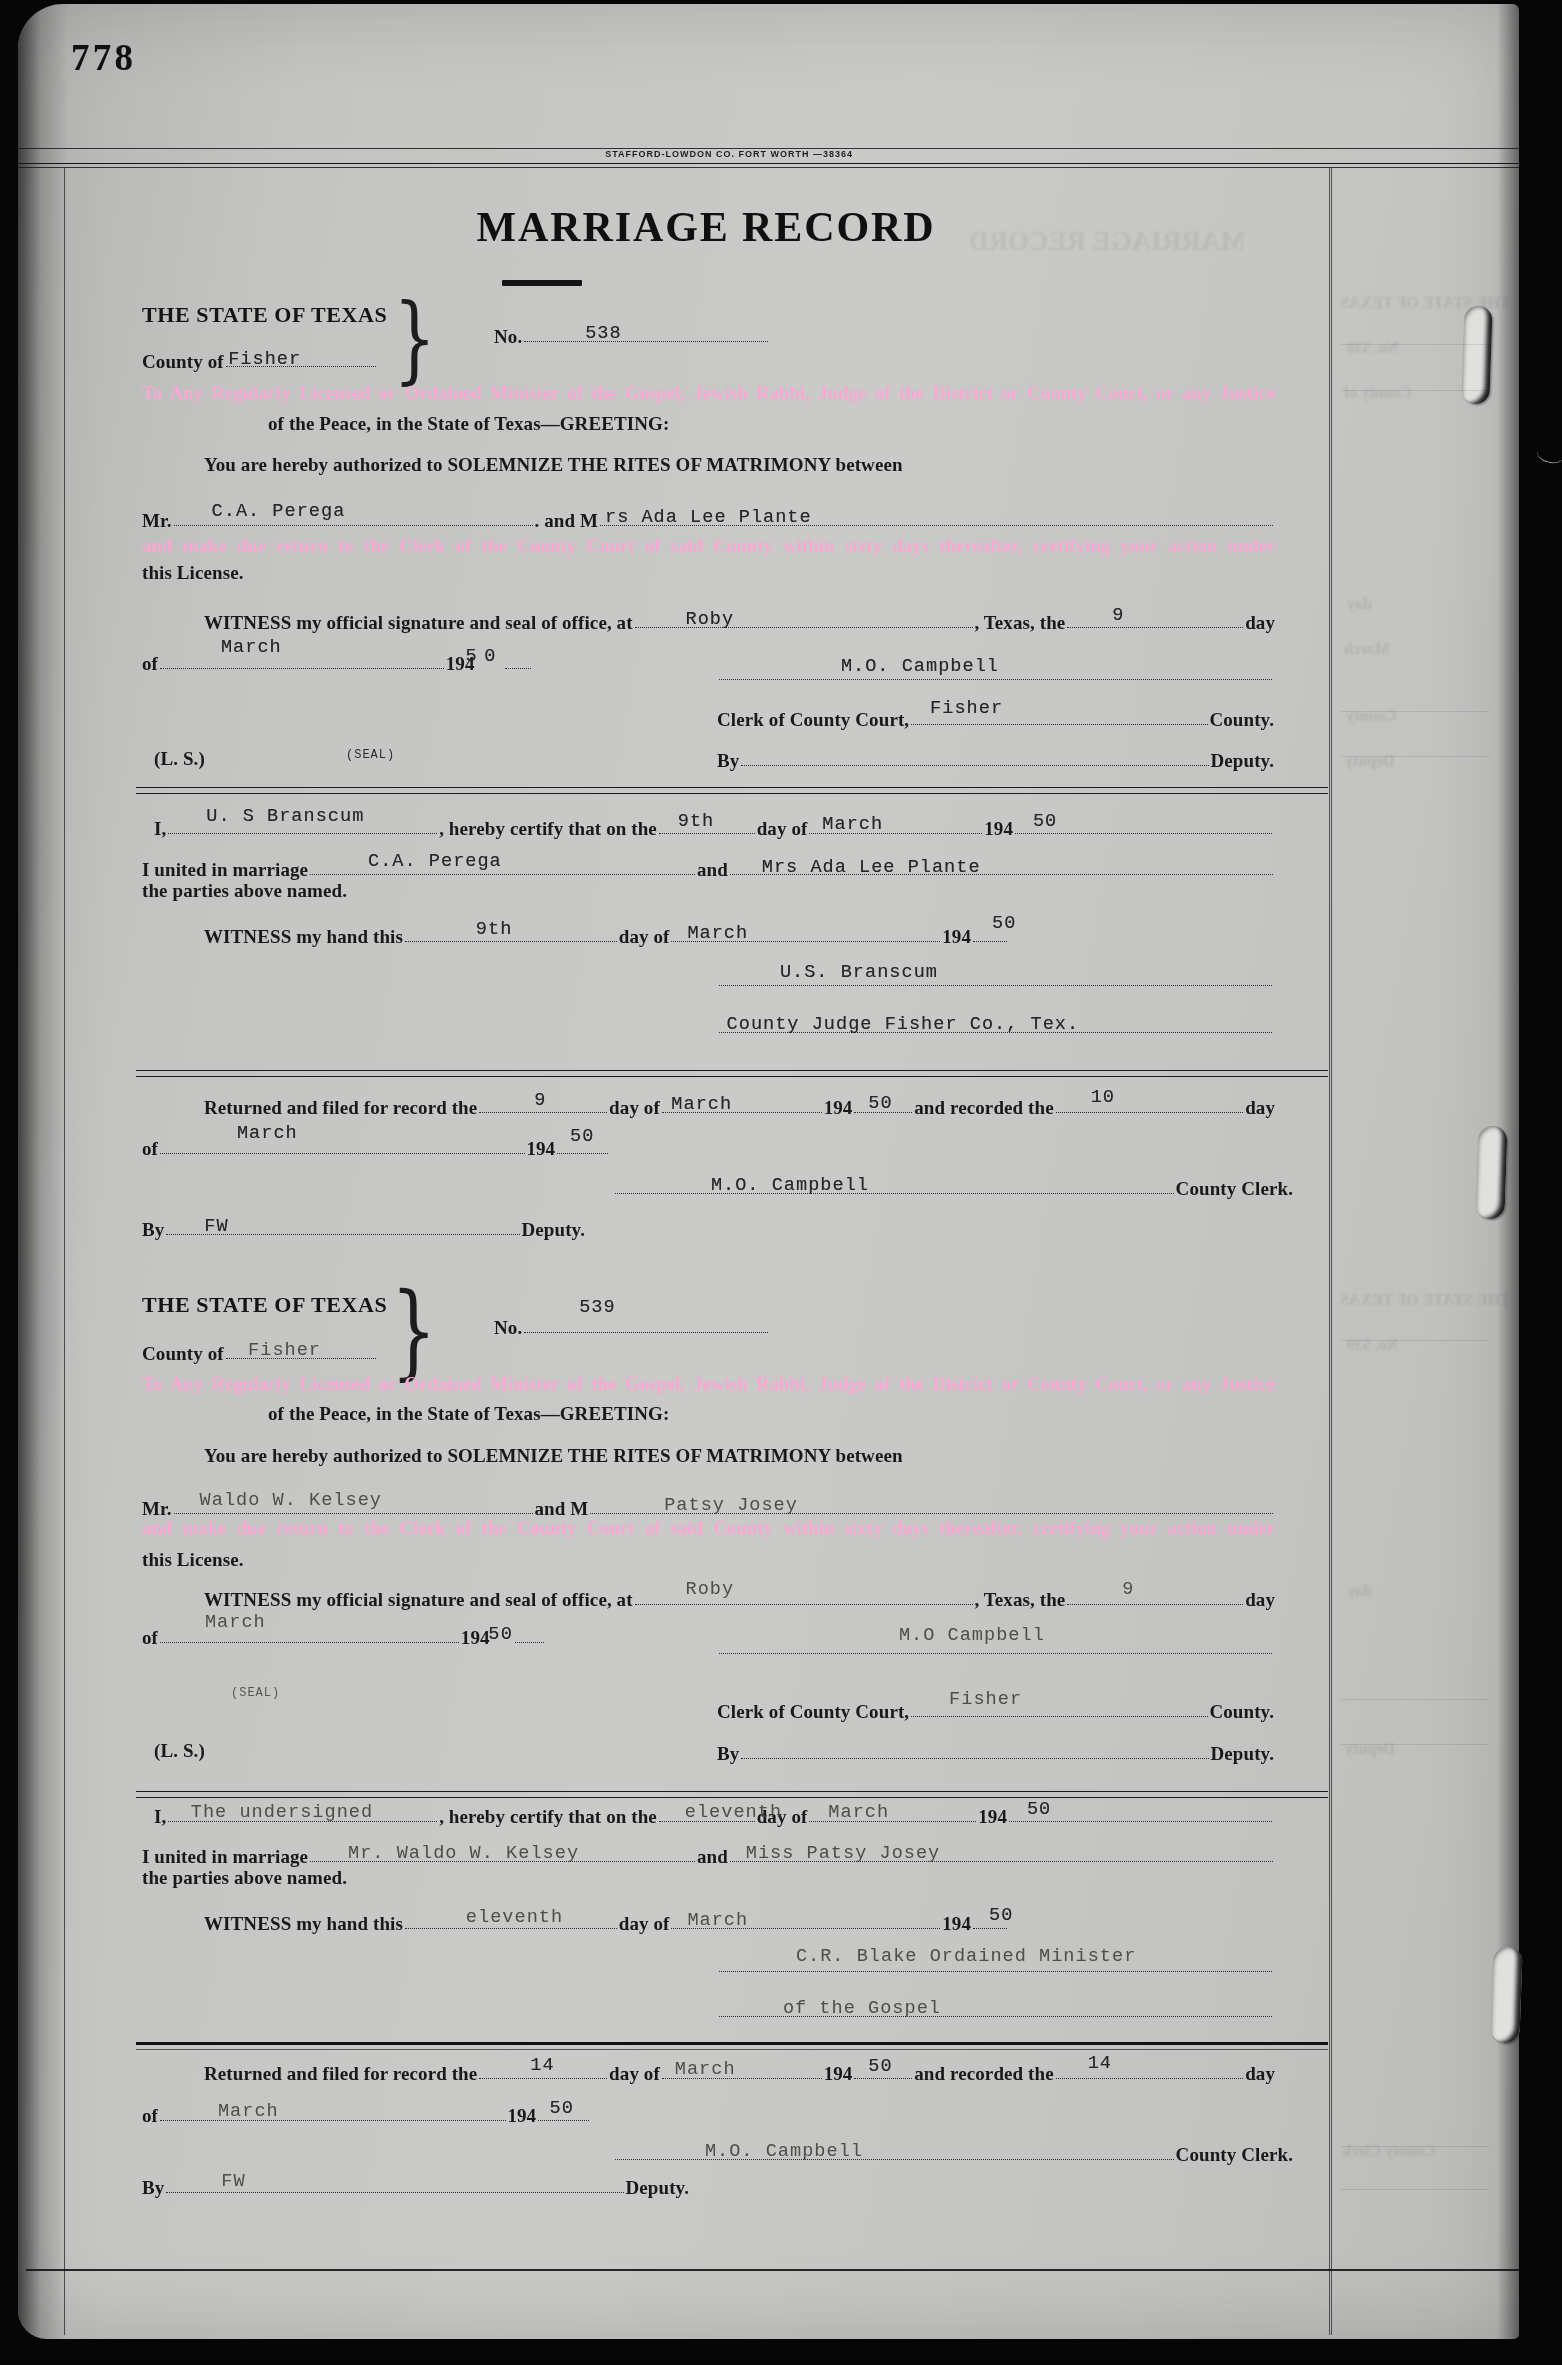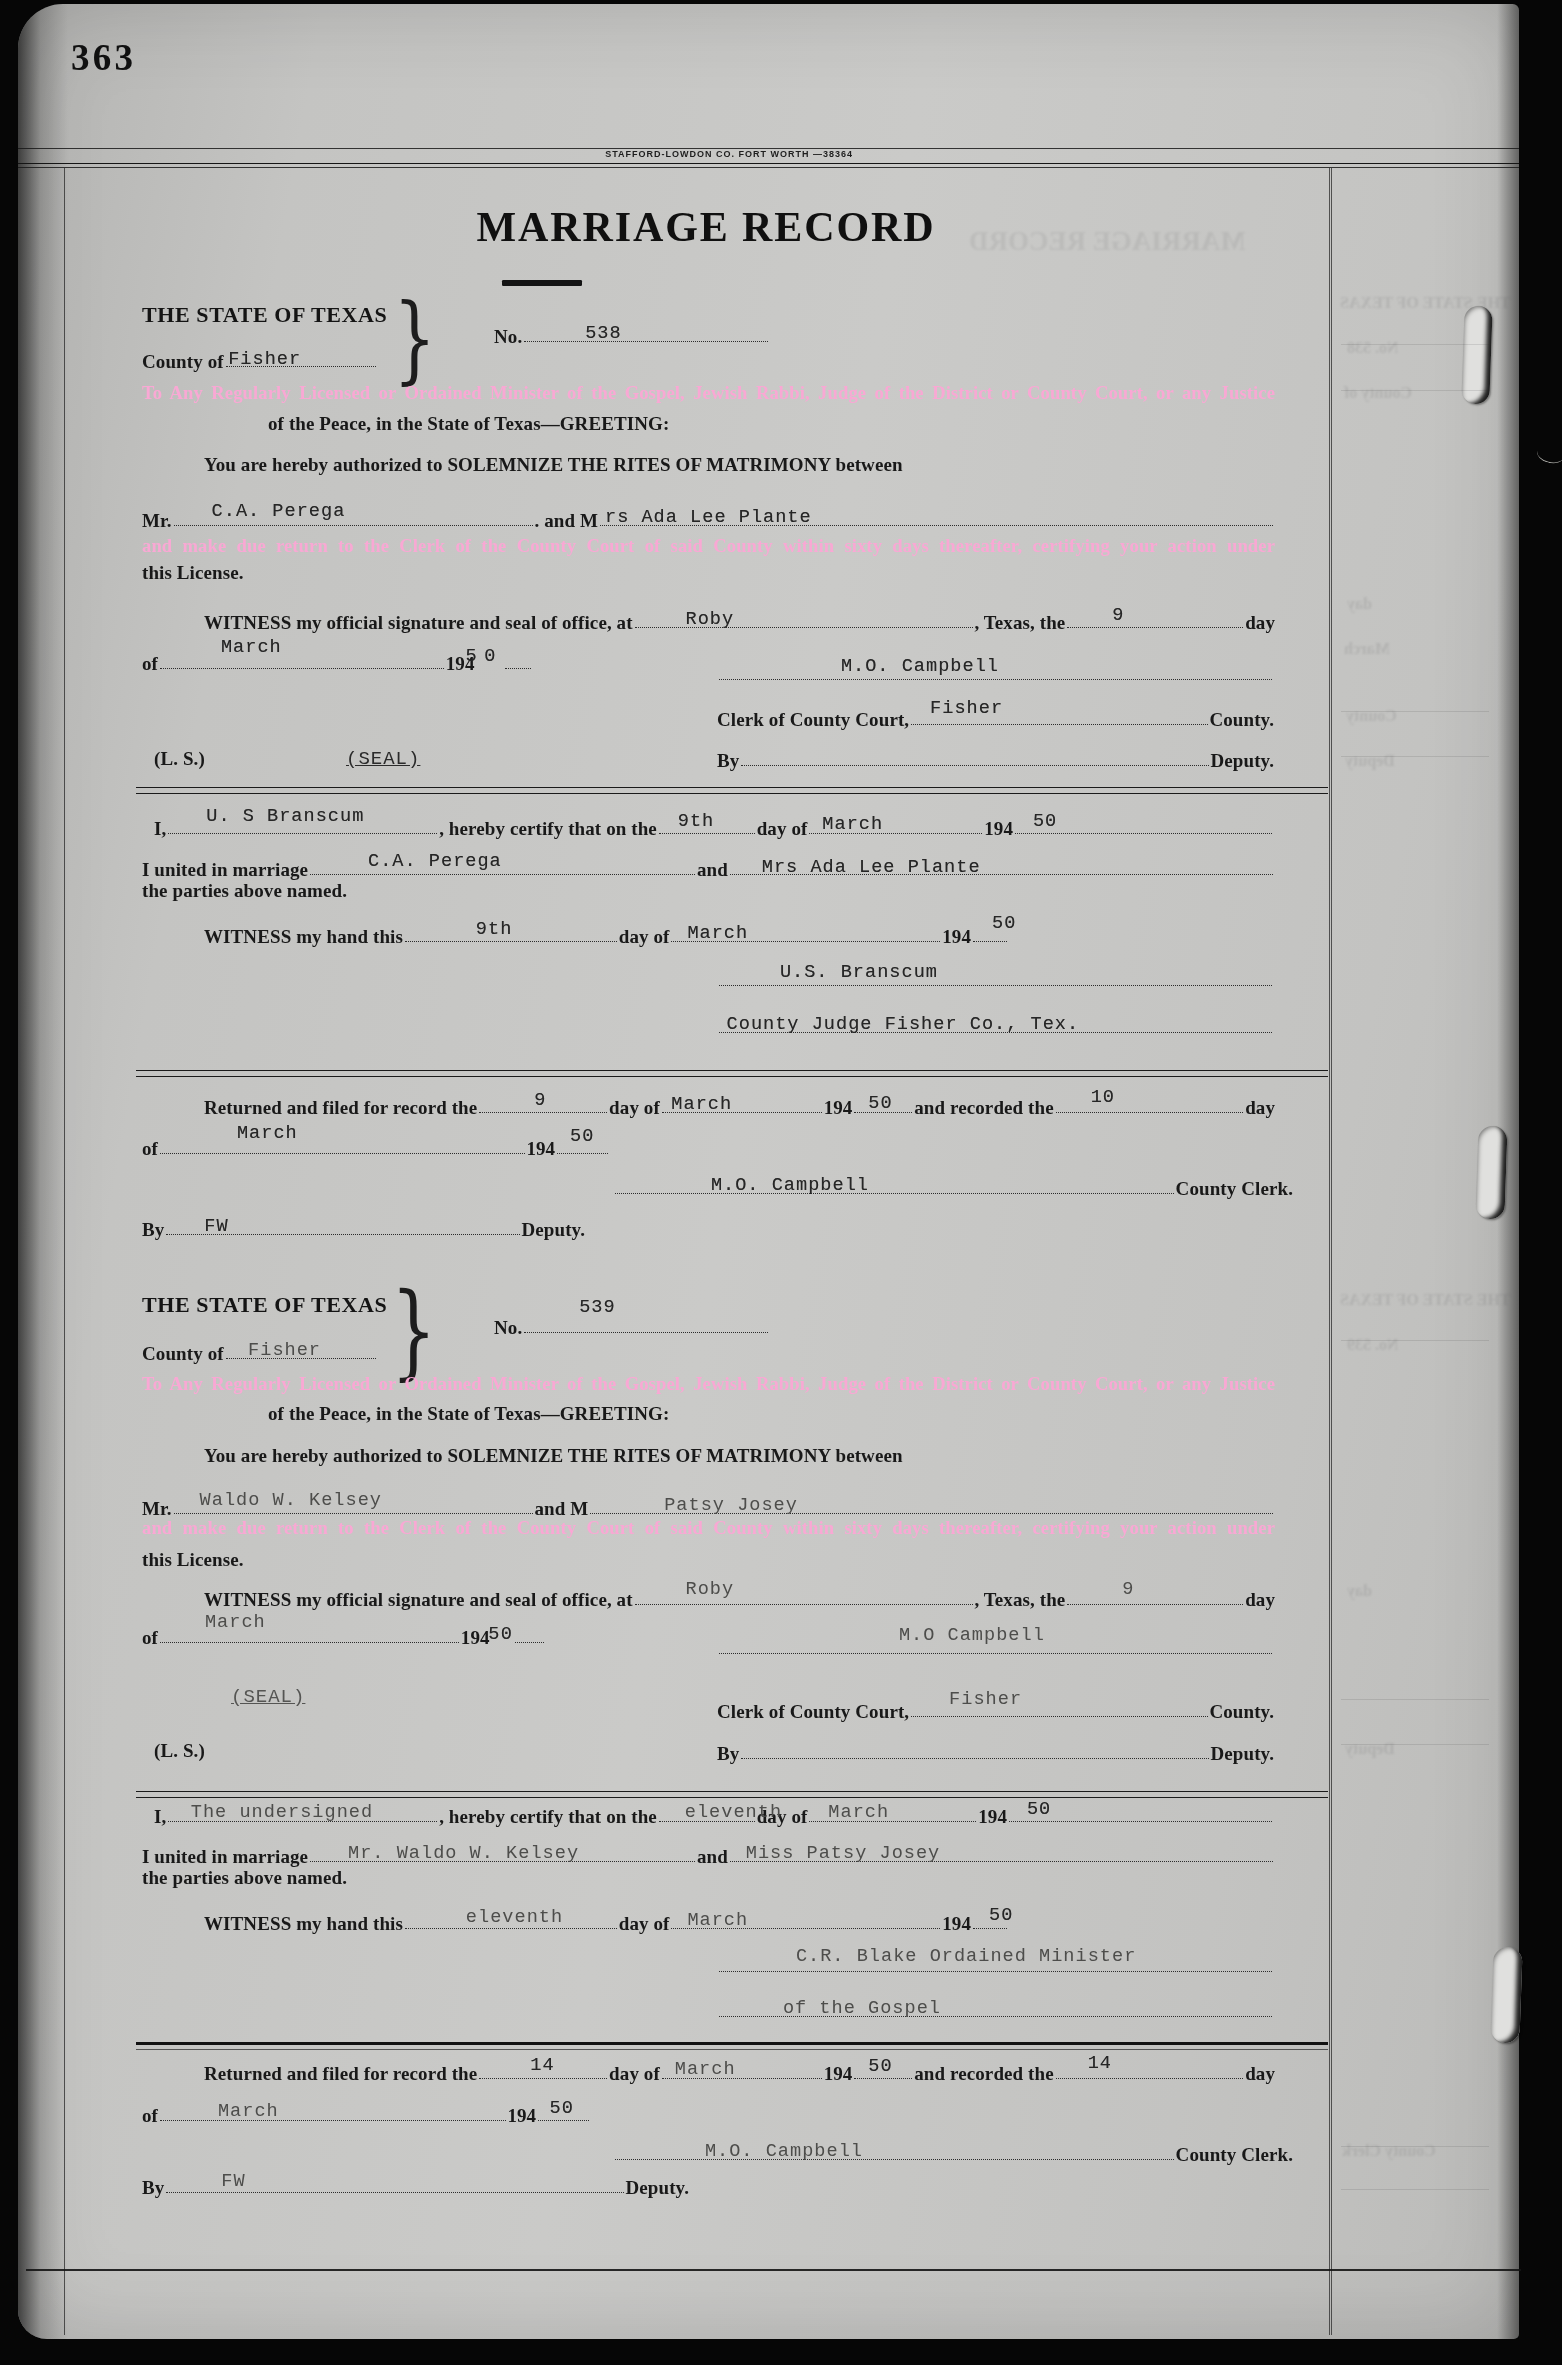--- a/index.html
+++ b/index.html
@@ -36,22 +36,22 @@
   .just{position:absolute;font-weight:bold;font-size:18.6px;color:#f9a8d4;
     text-align:justify;text-align-last:justify;letter-spacing:0.1px;}
   .line{position:absolute;display:flex;align-items:flex-end;height:28px;}
   .print{font-weight:bold;font-size:19px;color:#191919;white-space:nowrap;letter-spacing:0.1px;}
   .fill{position:relative;flex:1 1 auto;height:0.6px;border-bottom:1.9px dotted #2c2c2c;margin:0 1.9px 5.8px 1.9px;}
   .typed{position:absolute;bottom:1.3px;left:0;font-family:"Liberation Mono",monospace;font-style:normal;
     font-size:18.6px;color:#262626;white-space:nowrap;letter-spacing:1px;text-shadow:0 0 0.6px rgba(30,30,30,.45);}
   .typed.lt{color:#4d4d4b;text-shadow:none;}
   .tinline{position:relative;font-family:"Liberation Mono",monospace;font-size:18.6px;color:#262626;
     white-space:nowrap;letter-spacing:1px;text-shadow:0 0 0.6px rgba(30,30,30,.45);}
-  .typedabs{position:absolute;font-family:"Liberation Mono",monospace;font-size:19px;color:#2b2b2b;
-    white-space:nowrap;letter-spacing:1px;text-decoration:underline;}
+  .typedabs{position:absolute;font-family:"Liberation Mono",monospace;font-size:12px;color:#2b2b2b;
+    white-space:nowrap;letter-spacing:1px;}
   .rulethin{position:absolute;border-top:1.3px solid rgba(25,25,25,.85);}
   .rule2{position:absolute;height:4.5px;border-top:1.9px solid #1a1a1a;border-bottom:1.9px solid #1a1a1a;}
   .rule2b{position:absolute;height:3.2px;border-top:1.9px solid #151515;border-bottom:1.3px solid rgba(25,25,25,.85);}
   .ruleheavy{position:absolute;height:3.8px;border-top:3.2px solid #121212;border-bottom:1.3px solid rgba(35,35,35,.7);}
   .rulebottom{position:absolute;border-top:2.6px solid rgba(20,20,20,.9);}
   .vline-l{position:absolute;left:64px;top:168px;height:2167px;width:0;border-left:1.9px solid rgba(40,40,40,.75);}
   .vline-r{position:absolute;left:1329px;top:168px;height:2167px;width:0;border-left:3.2px double rgba(50,50,50,.8);}
   .hole{position:absolute;background:#e0e0de;border-radius:15.4px;
     box-shadow:inset -8.3px -3.2px 4.5px -3.2px rgba(10,10,10,.9), inset 3.8px 3.8px 5.8px -3.8px rgba(10,10,10,.55), 1.3px 1.3px 1.9px rgba(0,0,0,.35);
     transform:rotate(2deg);}
@@ -62,21 +62,21 @@
   .arc{position:absolute;left:1537px;top:445px;width:27px;height:16.7px;border-bottom:1.9px solid rgba(222,222,216,.75);
     border-radius:50%;transform:rotate(14deg);}
 </style>
 </head>
 <body>
 
 <div class="page"></div>
 
 <div class="layer">
 
-  <div class="pagenum">363</div>
+  <div class="pagenum">778</div>
   <div class="rulethin" style="left:18px;top:148px;width:1501px;"></div>
   <div class="imprint">STAFFORD-LOWDON CO. FORT WORTH —38364</div>
   <div class="rule2b" style="left:18px;top:163px;width:1501px;"></div>
   <div class="vline-l"></div>
   <div class="vline-r"></div>
   <div class="title">MARRIAGE RECORD</div>
   <div class="titlebar"></div>
 
   <div class="state" style="left:142px;top:302px;">THE STATE OF TEXAS</div>
   <div class="brace" style="left:384px;top:290px;">}</div>

